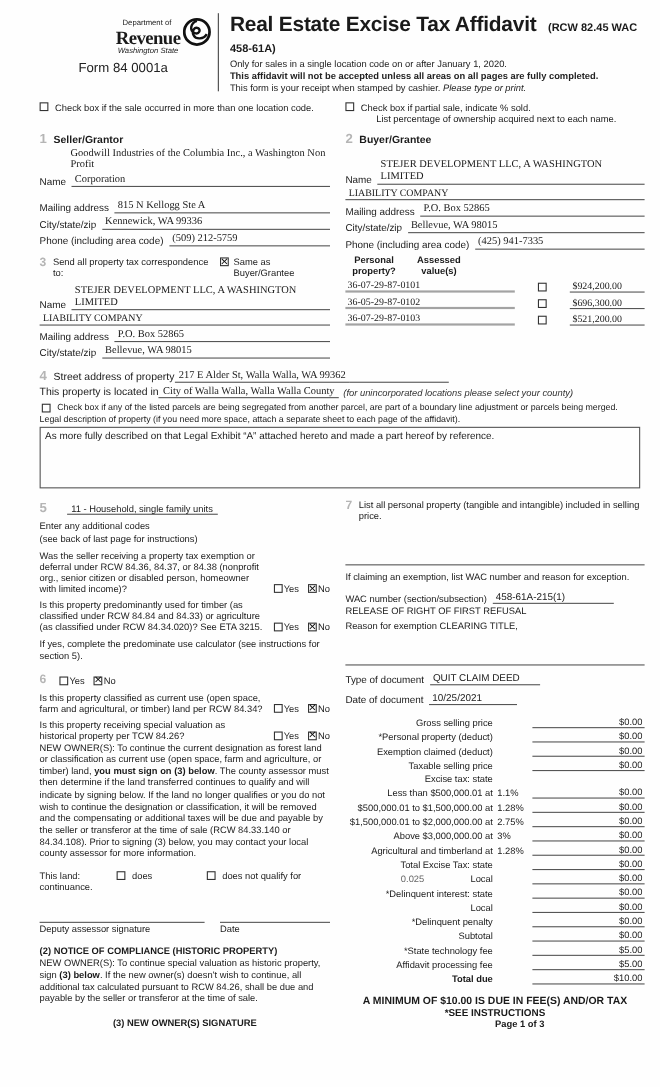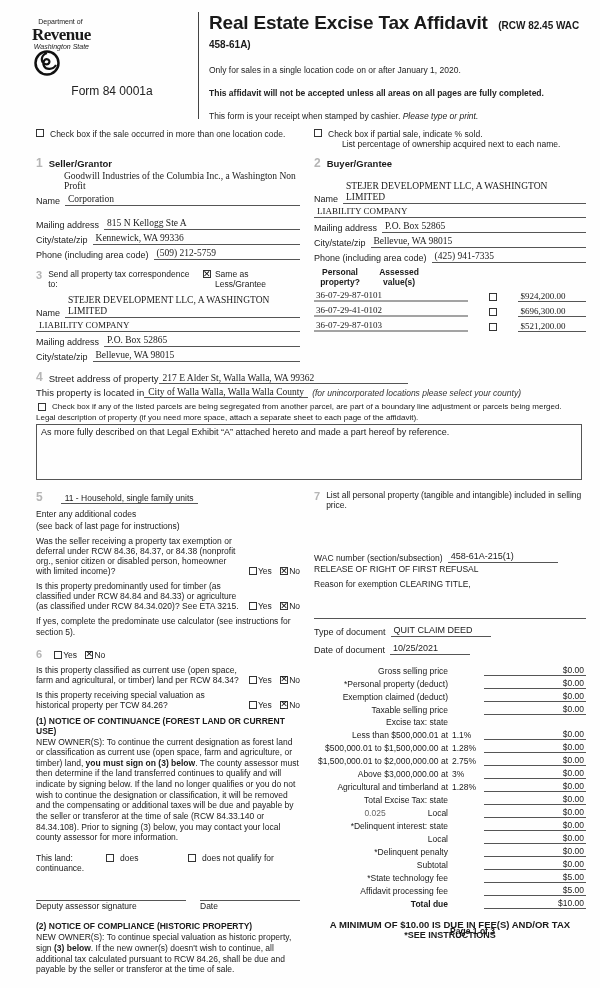--- a/index.html
+++ b/index.html
@@ -2,30 +2,30 @@
 <html><head>
 <meta charset="utf-8">
 <style>
   * { margin:0; padding:0; box-sizing:border-box; }
   body { background:#ffffff; font-family:"Liberation Sans", sans-serif; color:#1a1a1a; }
   .page { width:600px; height:988px; margin:0 auto; background:#fefefe; position:relative; overflow:hidden; padding:10px 14px 0 14px; }
 
   
   .hdr { display:flex; margin-left:18px; }
   .logo-block { width:160px; text-align:center; padding-top:6px; }
-  .logo-row { display:flex; justify-content:flex-end; align-items:flex-start;flex-direction:column; }
+  .logo-row { display:flex; justify-content:flex-end; align-items:flex-start; }
   .dept-of { font-size:7px; margin-right:2px; margin-top:2px; }
   .rev-word { font-family:"Liberation Serif", serif; font-weight:bold; font-size:17px; letter-spacing:-0.5px; }
   .wa-state { font-size:7px; font-style:italic; margin-top:-2px; }
   .form-no { font-size:12px; margin-top:4px; color:#222; }
   .hdr-divider { width:1px; background:#444; margin:2px 10px 2px 6px; }
   .title-block { flex:1; padding-top:2px; }
   .main-title { font-size:19px; font-weight:bold; display:inline; letter-spacing:-0.2px; }
   .title-ref { font-size:10px; font-weight:bold; display:inline; margin-left:6px; }
-  .sub { font-size:8.5px; margin-top:13px; color:#222; }
+  .sub { font-size:8.5px; margin-top:1px; color:#222; }
   .sub i { font-style:italic; }
 
   
   .cb { display:inline-block; width:8px; height:8px; border:1px solid #333; position:relative; vertical-align:-1px; background:#fff; flex:none; }
   .cb.checked::before { content:"✕"; position:absolute; left:-1px; top:-1.5px; font-size:9px; line-height:9px; color:#111; }
 
   .top-checks { display:flex; font-size:8.5px; margin:8px 0 4px 22px; }
   .top-checks .cb { margin-right:6px; }
   .tc-left { width:278px; display:flex; }
   .tc-right { display:flex; }
@@ -157,21 +157,21 @@
       </div>
       <div class="fline">
         <span class="lb">Phone (including area code)</span>
         <span class="fill serif">(509) 212-5759</span>
       </div>
 
       <div class="q" style="margin-top:9px; font-size:8.5px;">
         <span class="secnum" style="font-size:11px;">3</span>
         <span>Send all property tax correspondence to:</span>
         <span class="cb checked" style="margin:1px 4px 0 5px;"></span>
-        <span>Same as Less/Grantee</span>
+        <span>Same as Buyer/Grantee</span>
       </div>
       <div class="fline" style="margin-top:6px;">
         <span class="lb">Name</span>
         <span class="fill serif">STEJER DEVELOPMENT LLC, A WASHINGTON LIMITED</span>
       </div>
       <div class="cont-line serif">LIABILITY COMPANY</div>
       <div class="fline">
         <span class="lb">Mailing address</span>
         <span class="fill serif">P.O. Box 52865</span>
       </div>
@@ -204,21 +204,21 @@
       <div class="parcel-head">
         <div class="ph2"><span>Personal</span><br><span>property?</span></div>
         <div class="ph3"><span>Assessed</span><br><span>value(s)</span></div>
       </div>
       <div class="parcel-row">
         <span class="pr-num">36-07-29-87-0101</span>
         <span class="pr-cb"><span class="cb"></span></span>
         <span class="pr-val">$924,200.00</span>
       </div>
       <div class="parcel-row">
-        <span class="pr-num">36-07-29-41-0102</span>
+        <span class="pr-num">36-05-29-87-0102</span>
         <span class="pr-cb"><span class="cb"></span></span>
         <span class="pr-val">$696,300.00</span>
       </div>
       <div class="parcel-row">
         <span class="pr-num">36-07-29-87-0103</span>
         <span class="pr-cb"><span class="cb"></span></span>
         <span class="pr-val">$521,200.00</span>
       </div>
     </div>
   </div>
@@ -283,21 +283,20 @@
         </span>
       </div>
       <div class="q">
         <span class="qt">Is this property receiving special valuation as historical property per TCW 84.26?</span>
         <span class="yn">
           <span class="cb"></span><span>Yes</span>
           <span class="cb checked"></span><span>No</span>
         </span>
       </div>
 
-      <div class="notice-title">(1) NOTICE OF CONTINUANCE (FOREST LAND OR CURRENT USE)</div>
       <div class="para" style="margin-top:1px;"><span>NEW OWNER(S): To continue the current designation as forest land or classification as current use (open space, farm and agriculture, or timber) land, </span><span class="bold">you must sign on (3) below</span><span>. The county assessor must then determine if the land transferred continues to qualify and will indicate by signing below. If the land no longer qualifies or you do not wish to continue the designation or classification, it will be removed and the compensating or additional taxes will be due and payable by the seller or transferor at the time of sale (RCW 84.33.140 or 84.34.108). Prior to signing (3) below, you may contact your local county assessor for more information.</span></div>
 
       <div class="landq">
         <span style="width:70px;">This land:</span>
         <span class="cb"></span>
         <span style="width:68px;">does</span>
         <span class="cb"></span>
         <span>does not qualify for</span>
       </div>
       <div class="para" style="margin-top:0;">continuance.</div>
@@ -320,20 +319,21 @@
 
     </div>
 
     <div class="col-r">
 
       <div class="q" style="margin-top:0;">
         <span class="secnum" style="font-size:11px;">7</span>
         <span class="qt">List all personal property (tangible and intangible) included in selling price.</span>
       </div>
       <div style="height:34px;"></div>
+      <div style="border-top:1px solid #555; padding-top:5px;" class="para">If claiming an exemption, list WAC number and reason for exception.</div>
       <div class="fline" style="margin-top:7px;align-items:flex-end;">
         <span class="lb" style="font-size:8.5px;">WAC number (section/subsection)</span>
         <span class="fill" style="max-width:110px;">458-61A-215(1)</span>
       </div>
       <div class="para" style="margin-top:1px;">RELEASE OF RIGHT OF FIRST REFUSAL</div>
       <div class="para" style="margin-top:4px;"><span>Reason for exemption</span> <span>CLEARING TITLE,</span></div>
       <div style="height:26px;"></div>
       <div style="border-top:1px solid #555; padding-top:6px;" class="fline">
         <span class="lb">Type of document</span>
         <span class="fill noline" style="max-width:130px; border-bottom:1px solid #555;">QUIT CLAIM DEED</span>

